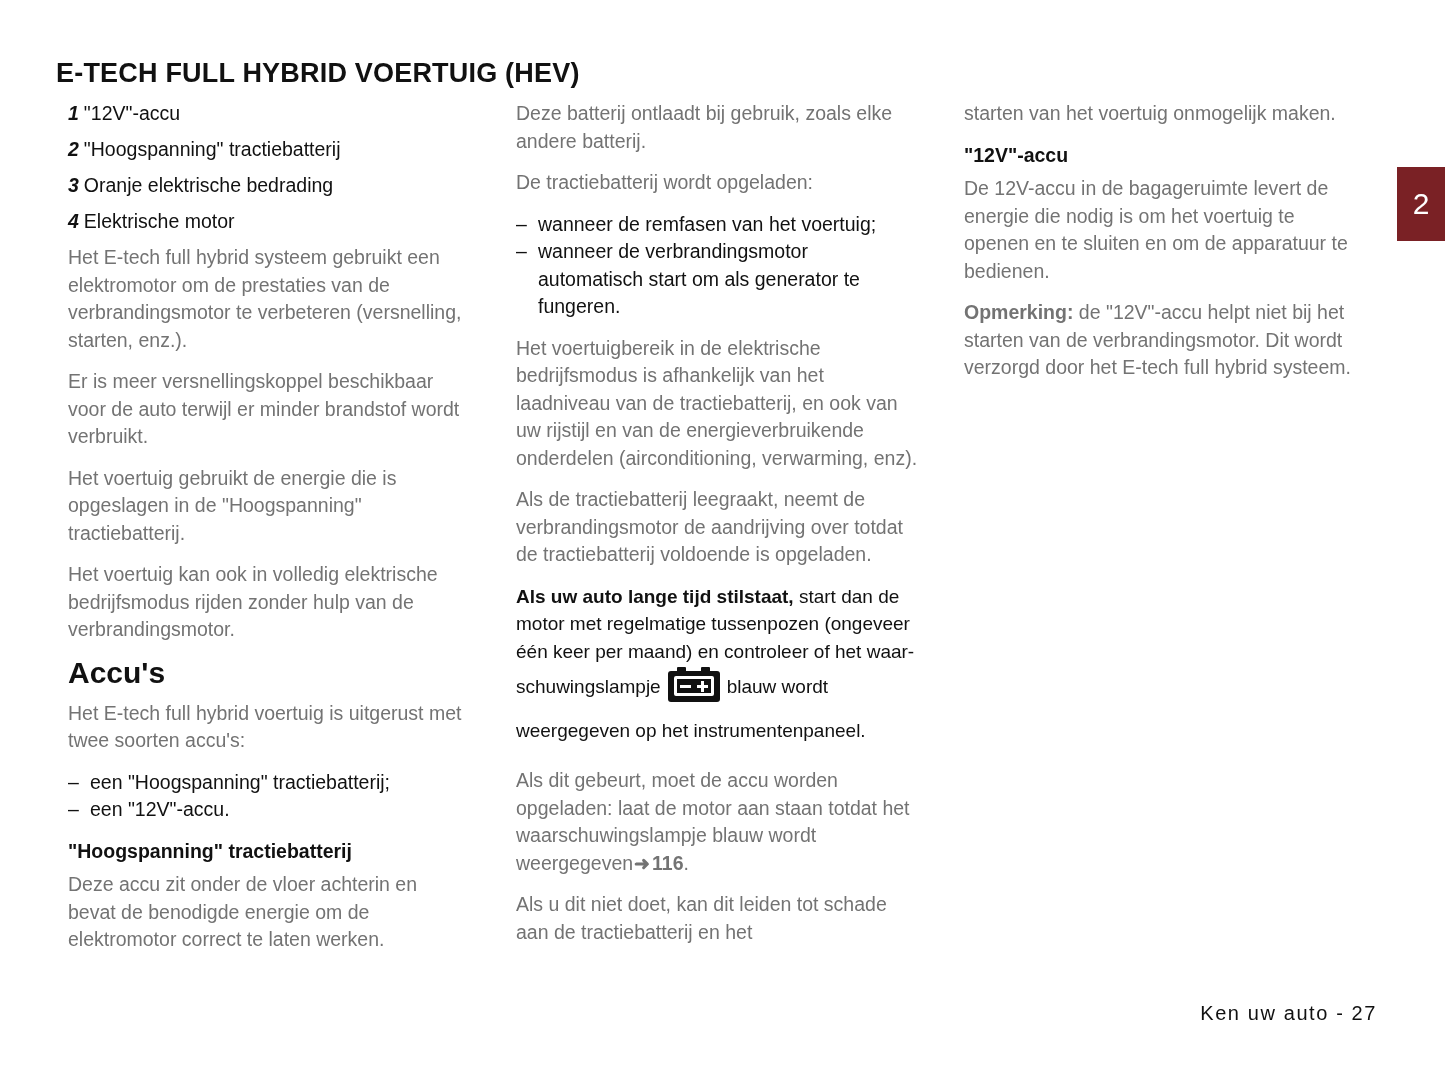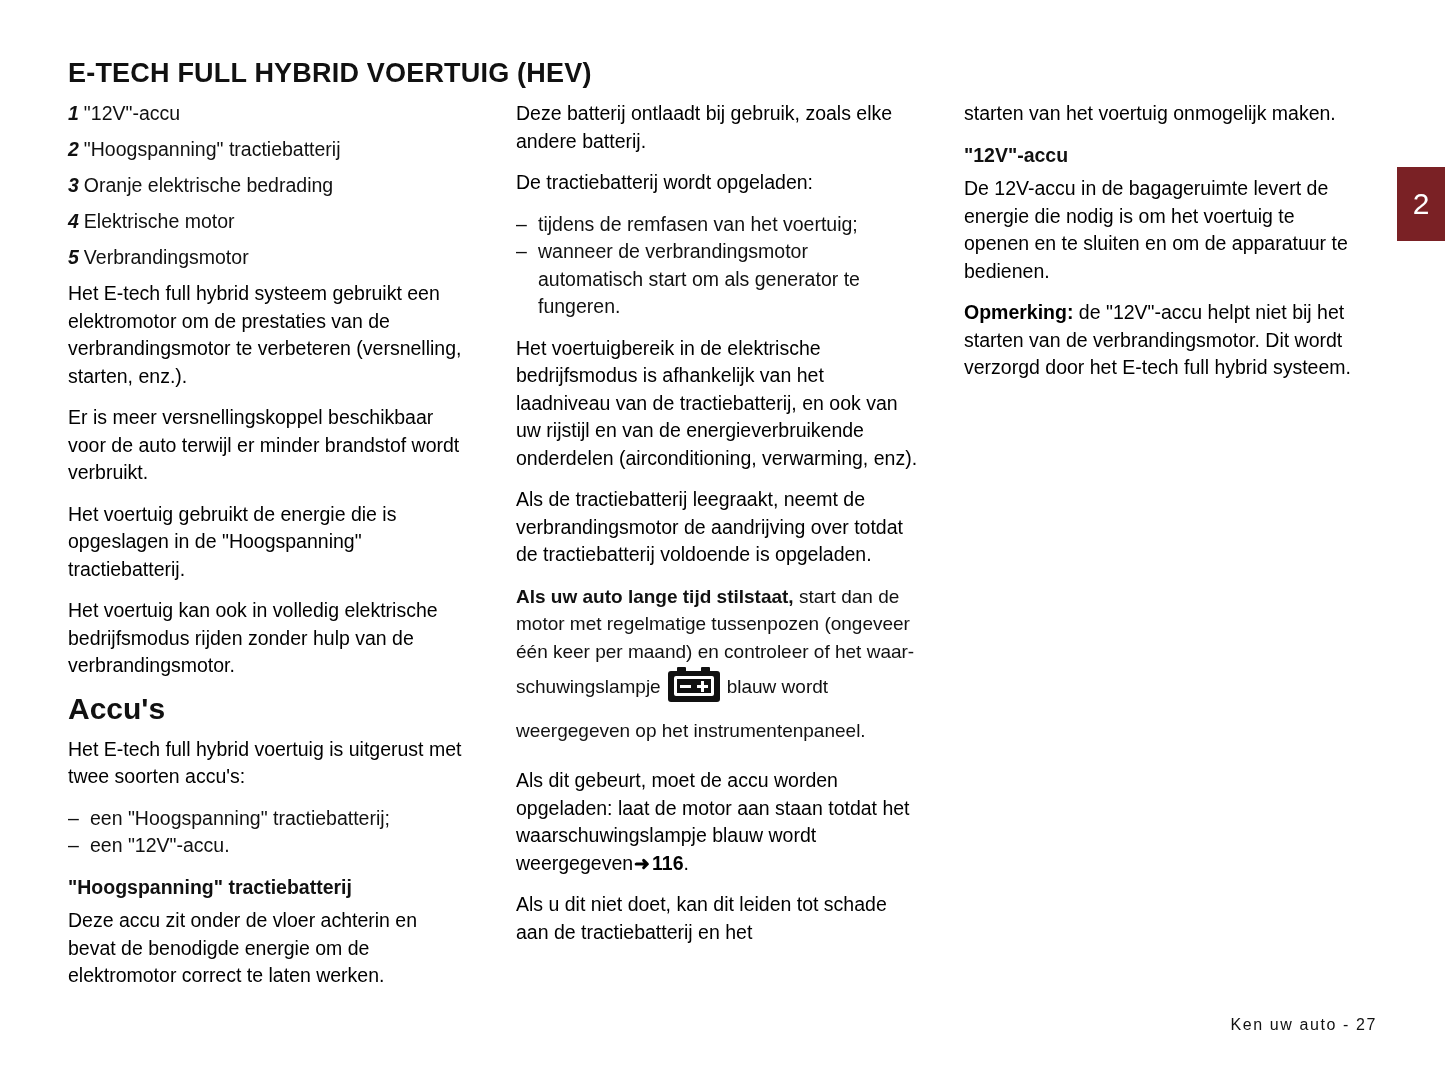--- a/index.html
+++ b/index.html
@@ -18,21 +18,21 @@
   }
 
   .page {
     position: absolute;
     inset: 0;
   }
 
   
   .page-title {
     position: absolute;
-    left: 68px;
+    left: 56px;
     top: 40px;
     font-size: 27px;
     font-weight: bold;
     letter-spacing: 0.2px;
     color: #111111;
     white-space: nowrap;
   }
 
   
   .columns {
@@ -50,21 +50,21 @@
   .col.col-3 { width: 395px; flex: 0 0 395px; }
 
   
   p, .num-item, .dash-item, .sub-head, .sec-head {
     margin: 0;
   }
   .para {
     font-size: 19.5px;
     line-height: 27.5px;
     margin-bottom: 14px;
-    color: #000000;
+    color: #737373;
   }
   .num-item {
     font-size: 19.5px;
     line-height: 27.5px;
     margin-bottom: 8.5px;
   }
   .num-item .num {
     font-weight: bold;
     font-style: italic;
     margin-right: 5px;
@@ -200,22 +200,22 @@
     color: #ffffff;
     font-size: 30px;
     font-weight: normal;
     line-height: 1;
   }
 
   
   .footer {
     position: absolute;
     right: 68px;
-    bottom: 36px;
-    font-size: 16px;
+    bottom: 45px;
+    font-size: 20px;
     letter-spacing: 1.6px;
     color: #111111;
     white-space: nowrap;
   }
 </style>
 </head>
 <body>
 
 <div class="page">
 
@@ -230,23 +230,20 @@
           <span class="num">1</span><span>"12V"-accu</span>
         </div>
         <div class="num-item">
           <span class="num">2</span><span>"Hoogspanning" tractiebatterij</span>
         </div>
         <div class="num-item">
           <span class="num">3</span><span>Oranje elektrische bedrading</span>
         </div>
         <div class="num-item">
           <span class="num">4</span><span>Elektrische motor</span>
-        </div>
-        <div class="num-item">
-          <span class="num">5</span><span>Verbrandingsmotor</span>
         </div>
       </div>
 
       <p class="para">Het E-tech full hybrid systeem gebruikt een elektromotor om de prestaties van de verbrandingsmotor te verbeteren (versnelling, starten, enz.).</p>
       <p class="para">Er is meer versnellingskoppel beschikbaar voor de auto terwijl er minder brandstof wordt verbruikt.</p>
       <p class="para">Het voertuig gebruikt de energie die is opgeslagen in de "Hoogspanning" tractiebatterij.</p>
       <p class="para">Het voertuig kan ook in volledig elektrische bedrijfsmodus rijden zonder hulp van de verbrandingsmotor.</p>
 
       <h2 class="sec-head">Accu's</h2>
 
@@ -265,21 +262,21 @@
       <p class="para">Deze accu zit onder de vloer achterin en bevat de benodigde energie om de elektromotor correct te laten werken.</p>
     </div>
 
     <div class="col col-2">
 
       <p class="para">Deze batterij ontlaadt bij gebruik, zoals elke andere batterij.</p>
       <p class="para">De tractiebatterij wordt opgeladen:</p>
 
       <div class="dash-list">
         <div class="dash-item">
-          <span class="dash">–</span><span>tijdens de remfasen van het voertuig;</span>
+          <span class="dash">–</span><span>wanneer de remfasen van het voertuig;</span>
         </div>
         <div class="dash-item">
           <span class="dash">–</span><span>wanneer de verbrandingsmotor automatisch start om als generator te fungeren.</span>
         </div>
       </div>
 
       <p class="para">Het voertuigbereik in de elektrische bedrijfsmodus is afhankelijk van het laadniveau van de tractiebatterij, en ook van uw rijstijl en van de energieverbruikende onderdelen (airconditioning, verwarming, enz).</p>
       <p class="para">Als de tractiebatterij leegraakt, neemt de verbrandingsmotor de aandrijving over totdat de tractiebatterij voldoende is opgeladen.</p>
 
       <div class="icon-line">

